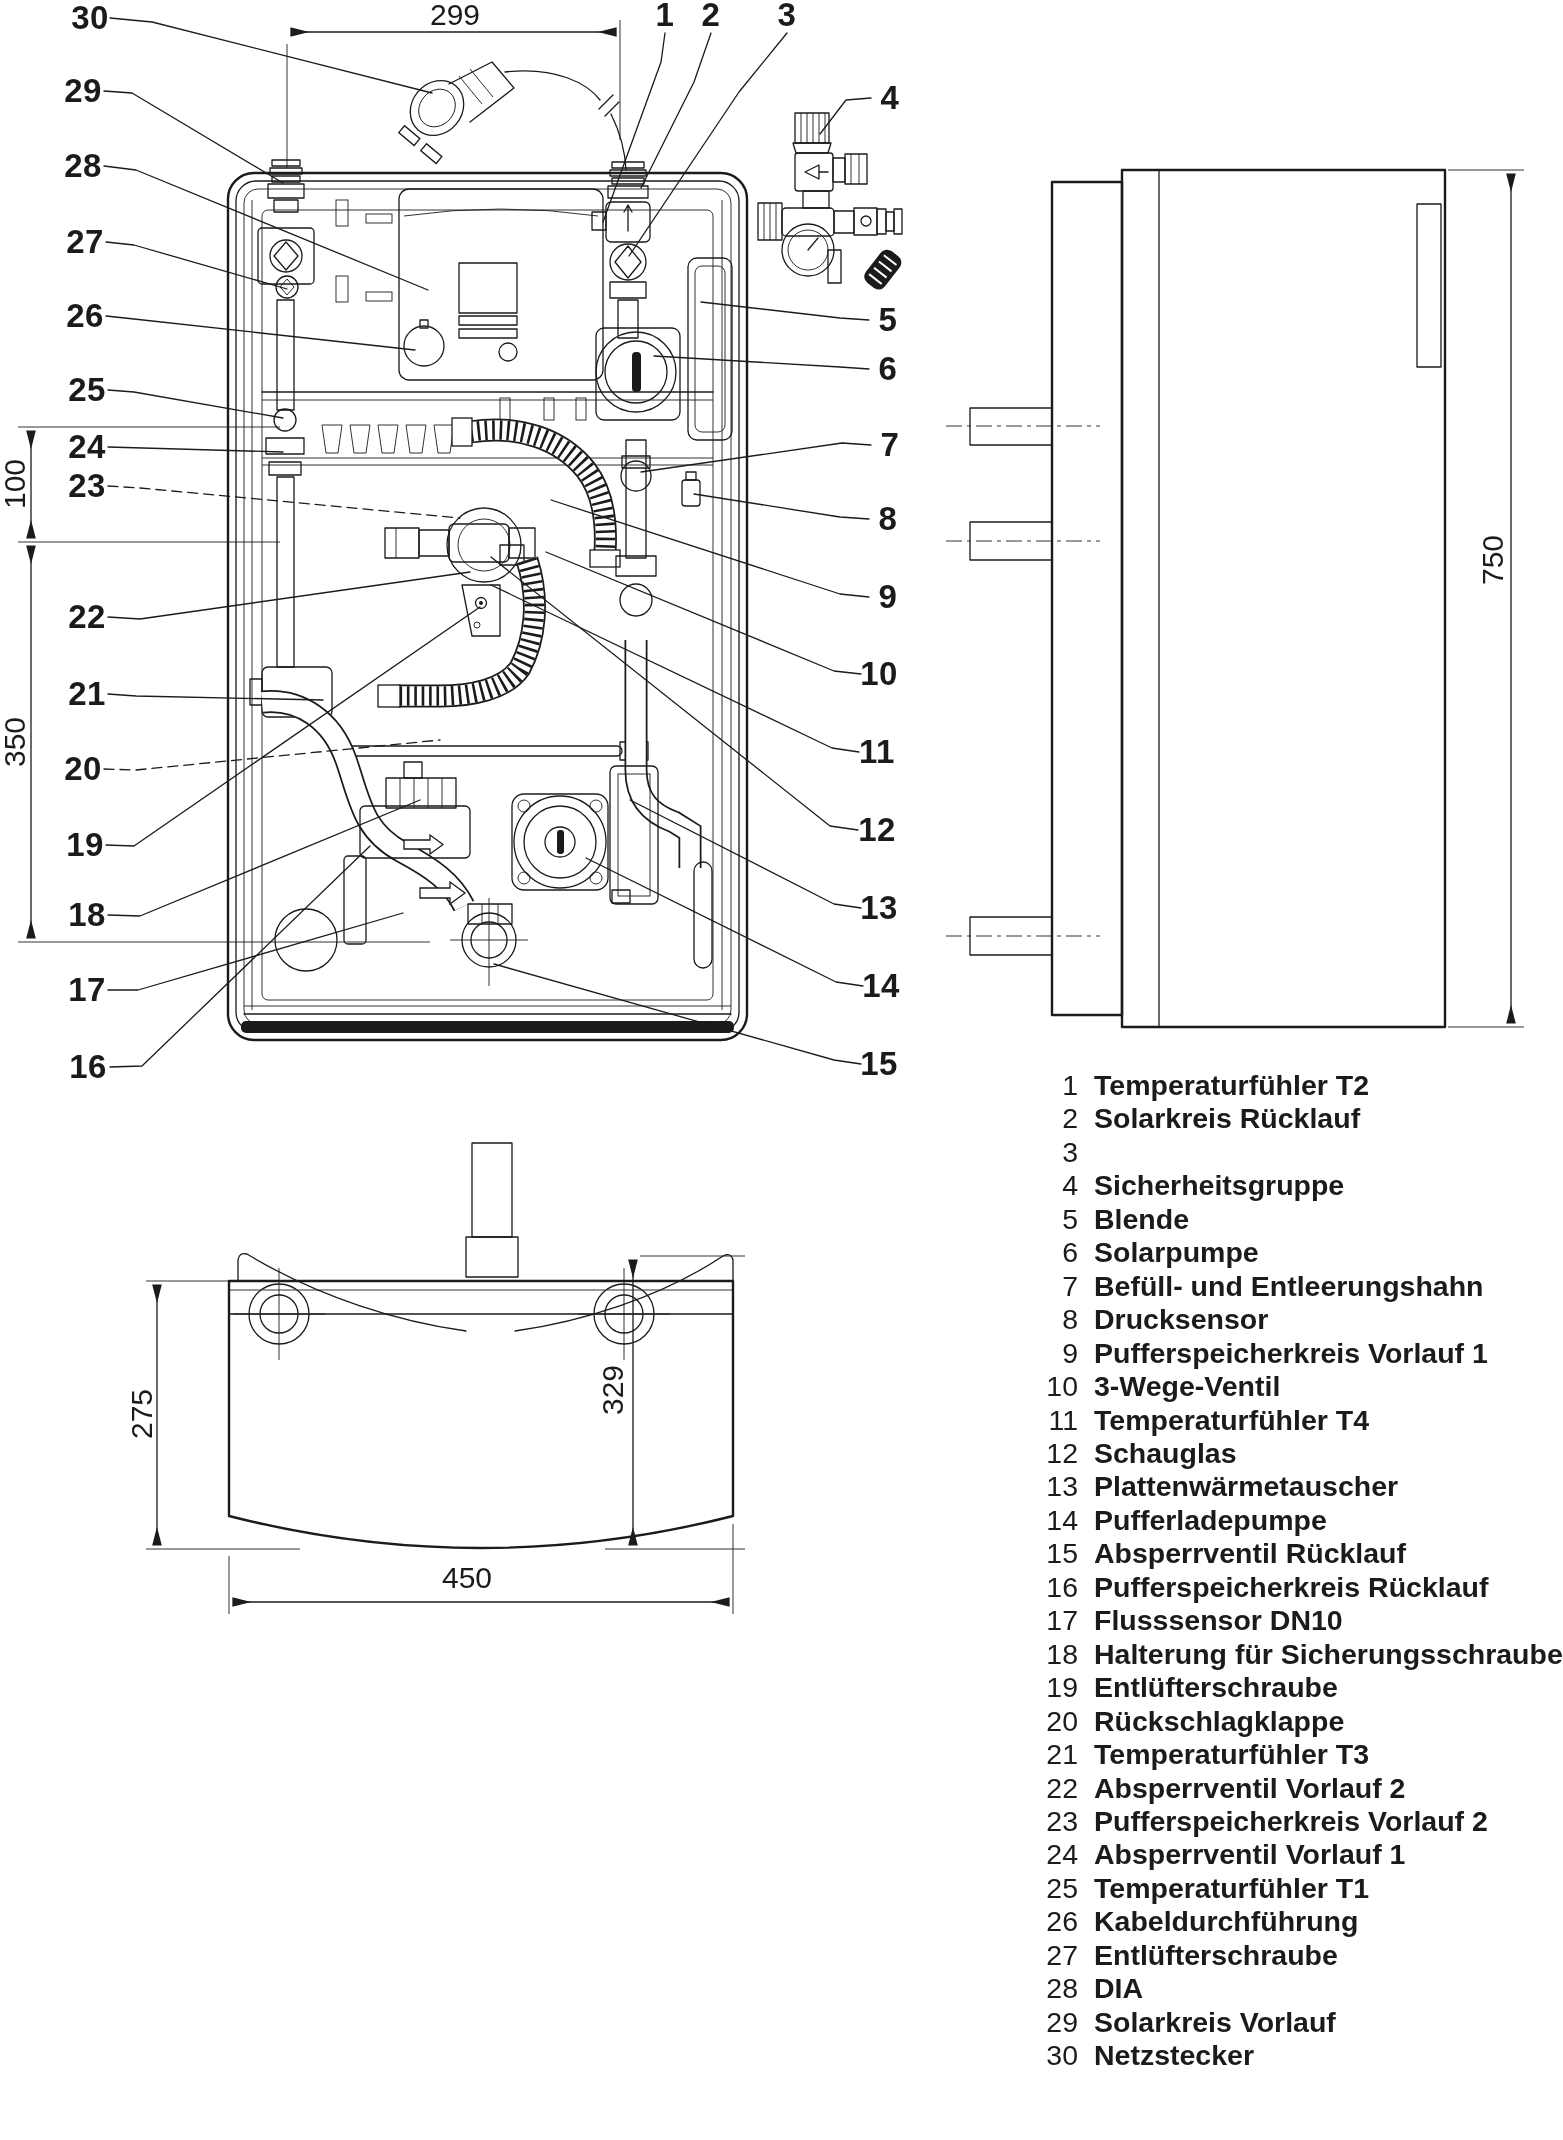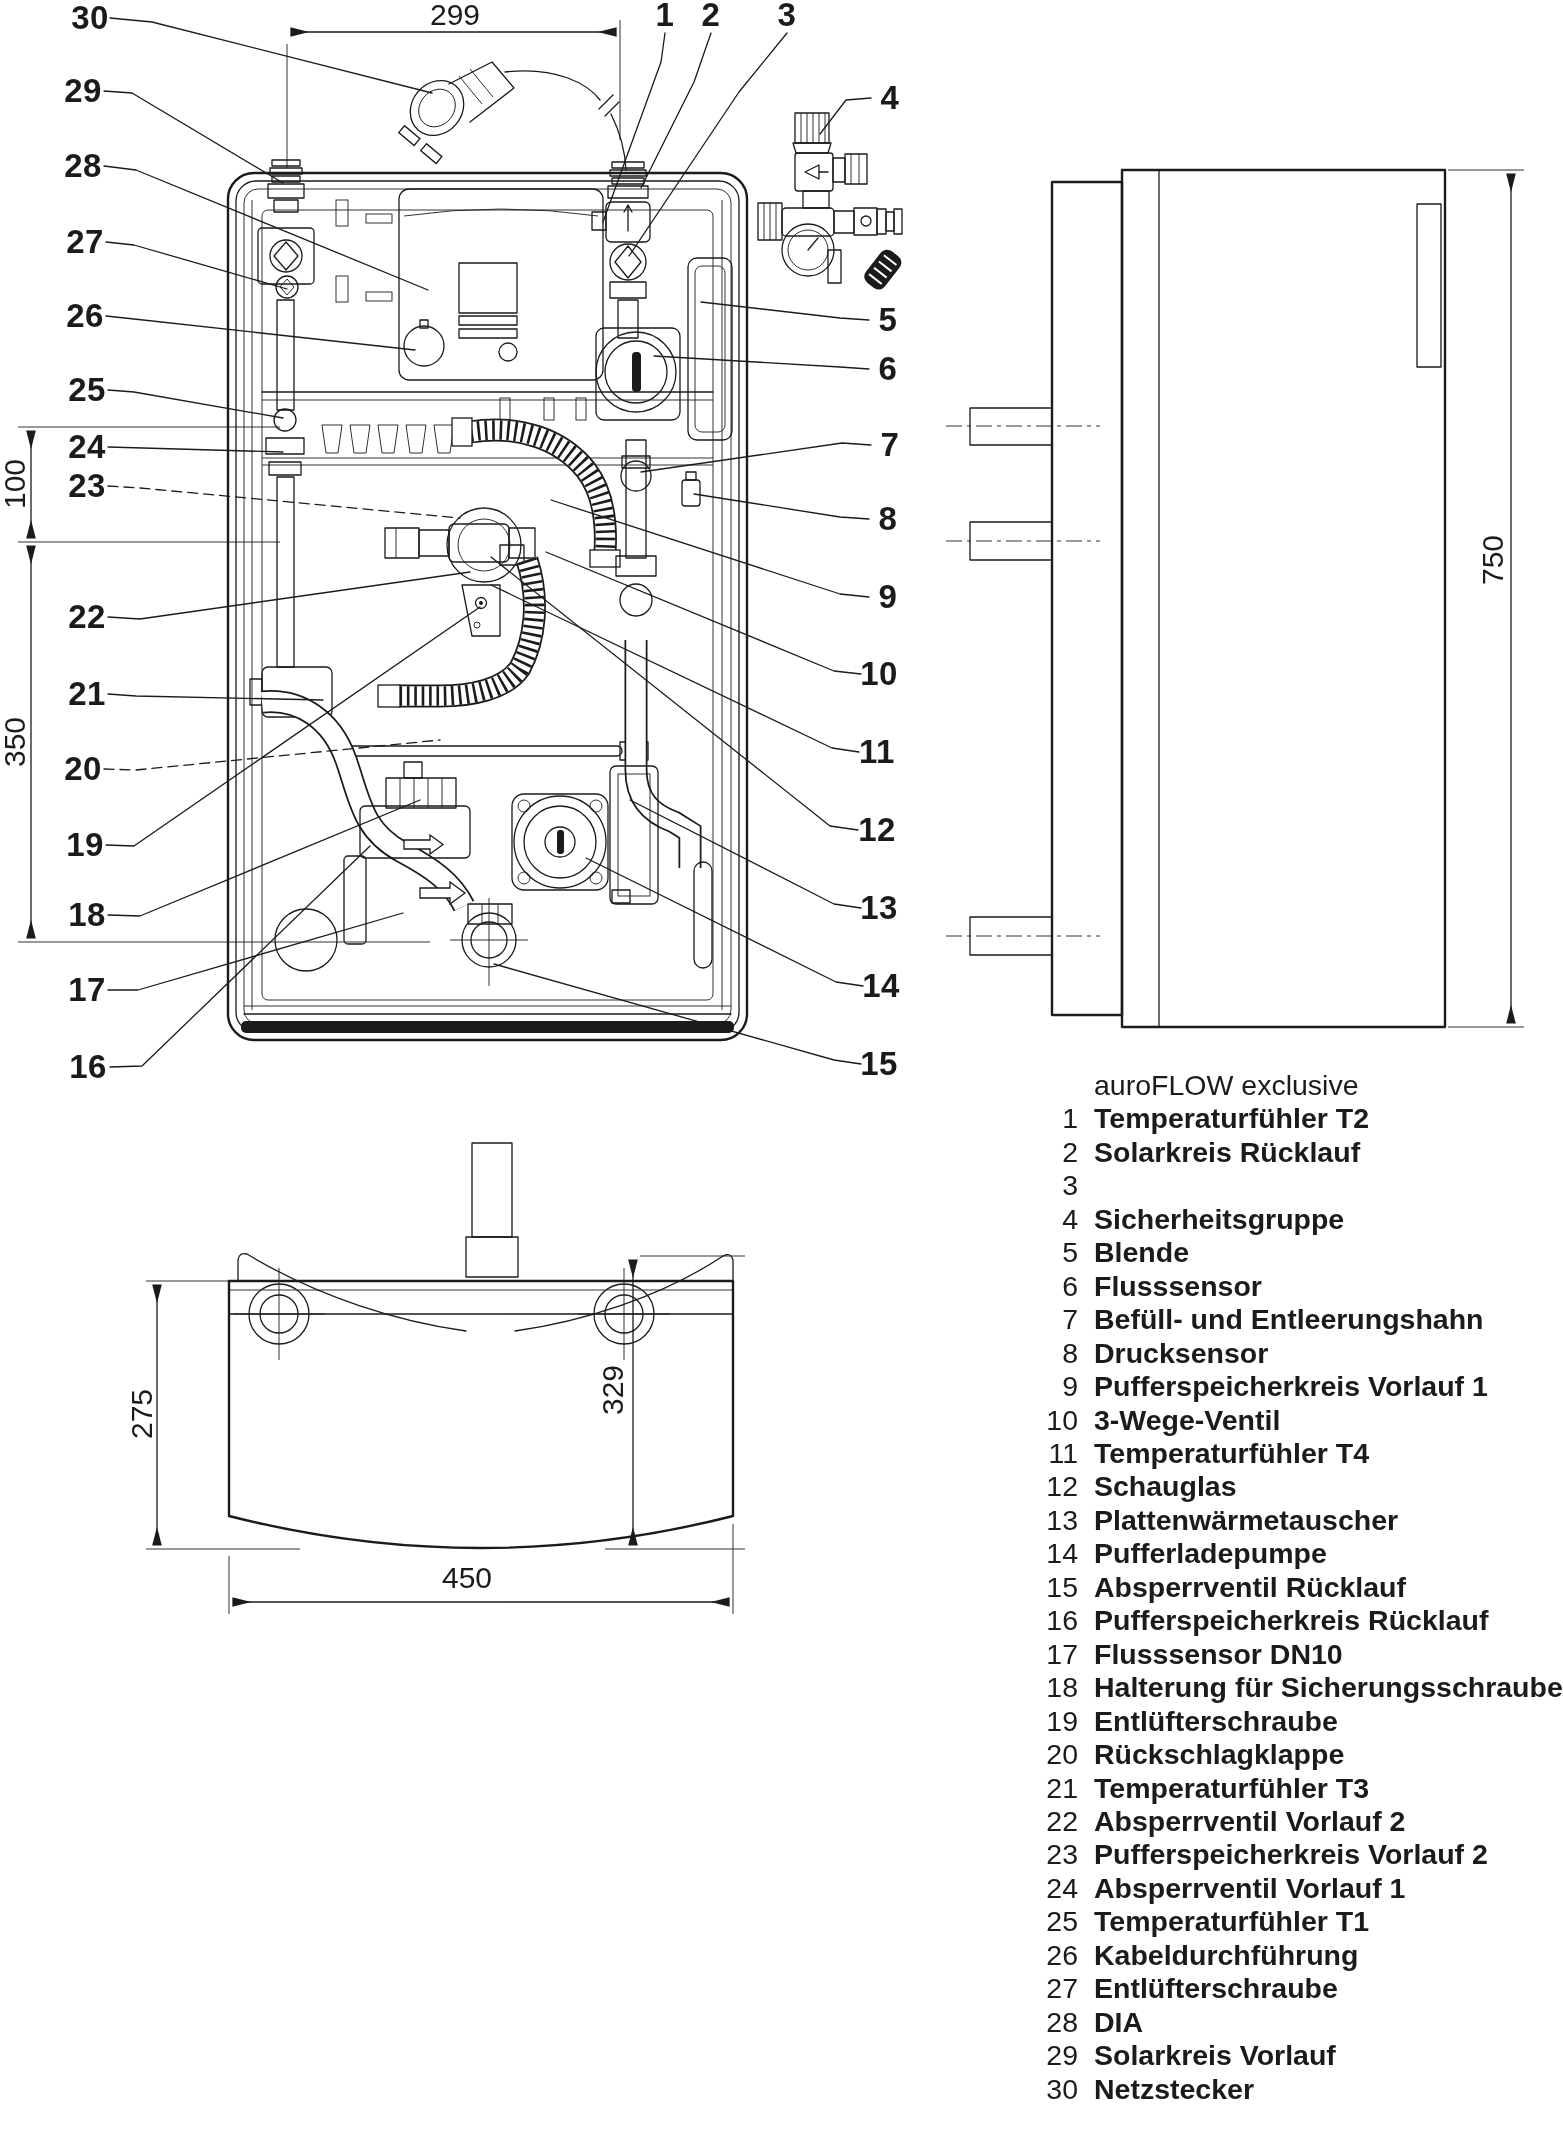--- a/index.html
+++ b/index.html
@@ -422,21 +422,20 @@
   <div class="dim" style="left: 455px; top: 15px;">299</div>
       <div class="dim" style="left: 15px; top: 484px; transform: translate(-50%, -50%) rotate(-90deg);">100</div>
       <div class="dim" style="left: 15px; top: 742px; transform: translate(-50%, -50%) rotate(-90deg);">350</div>
       <div class="dim" style="left: 1493px; top: 560px; transform: translate(-50%, -50%) rotate(-90deg);">750</div>
       <div class="dim" style="left: 142px; top: 1414px; transform: translate(-50%, -50%) rotate(-90deg);">275</div>
       <div class="dim" style="left: 613px; top: 1390px; transform: translate(-50%, -50%) rotate(-90deg);">329</div>
       <div class="dim" style="left: 467px; top: 1578px;">450</div>
     </div>
 
   <div class="legend">
-    <div class="t">auroFLOW exclusive</div>
     <div>
 
     <div class="legend-row">
           <span class="num">1</span>
           <span class="lbl">Temperaturfühler T2</span>
         </div>
         <div class="legend-row">
           <span class="num">2</span>
           <span class="lbl">Solarkreis Rücklauf</span>
         </div>
@@ -446,21 +445,21 @@
         <div class="legend-row">
           <span class="num">4</span>
           <span class="lbl">Sicherheitsgruppe</span>
         </div>
         <div class="legend-row">
           <span class="num">5</span>
           <span class="lbl">Blende</span>
         </div>
         <div class="legend-row">
           <span class="num">6</span>
-          <span class="lbl">Flusssensor</span>
+          <span class="lbl">Solarpumpe</span>
         </div>
         <div class="legend-row">
           <span class="num">7</span>
           <span class="lbl">Befüll- und Entleerungshahn</span>
         </div>
         <div class="legend-row">
           <span class="num">8</span>
           <span class="lbl">Drucksensor</span>
         </div>
         <div class="legend-row">

